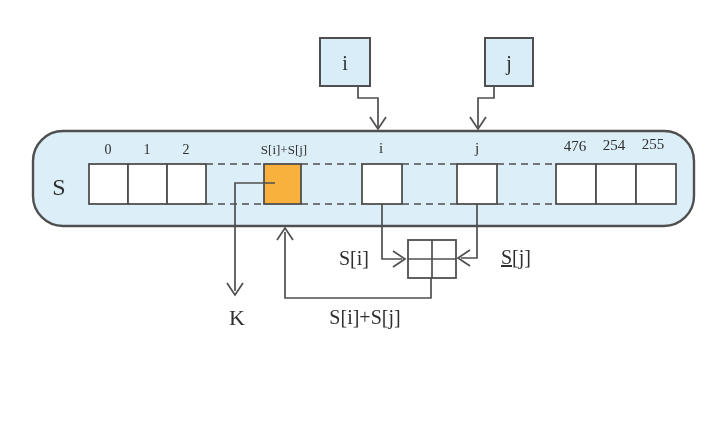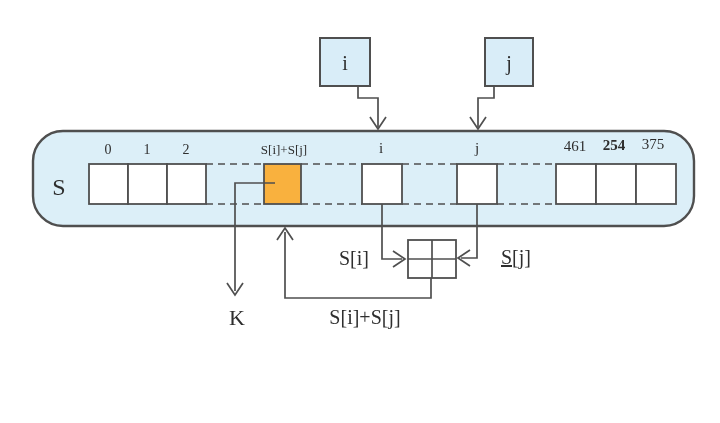--- a/index.html
+++ b/index.html
@@ -78,21 +78,21 @@
   <span class="lbl f24" style="left:59px;top:187px;">S</span>
 
   <span class="lbl f14" style="left:108px;top:150px;">0</span>
   <span class="lbl f14" style="left:147px;top:150px;">1</span>
   <span class="lbl f14" style="left:186px;top:150px;">2</span>
 
   <span class="lbl f13" style="left:284px;top:149px;">S[i]+S[j]</span>
   <span class="lbl f15" style="left:381px;top:148px;">i</span>
   <span class="lbl f15" style="left:477px;top:148px;">j</span>
 
-  <span class="lbl f15" style="left:575px;top:146px;">461</span>
-  <span class="lbl f15" style="left:614px;top:145px;font-weight:bold;">254</span>
-  <span class="lbl f15" style="left:653px;top:144px;">375</span>
+  <span class="lbl f15" style="left:575px;top:146px;">476</span>
+  <span class="lbl f15" style="left:614px;top:145px;">254</span>
+  <span class="lbl f15" style="left:653px;top:144px;">255</span>
 
   <span class="lbl f20" style="left:354px;top:258px;">S[i]</span>
   <span class="lbl f20" style="left:516px;top:257px;text-decoration:underline;">S[j]</span>
   <span class="lbl f22" style="left:237px;top:318px;">K</span>
   <span class="lbl f20" style="left:365px;top:317px;">S[i]+S[j]</span>
 </div>
 
 </body></html>

